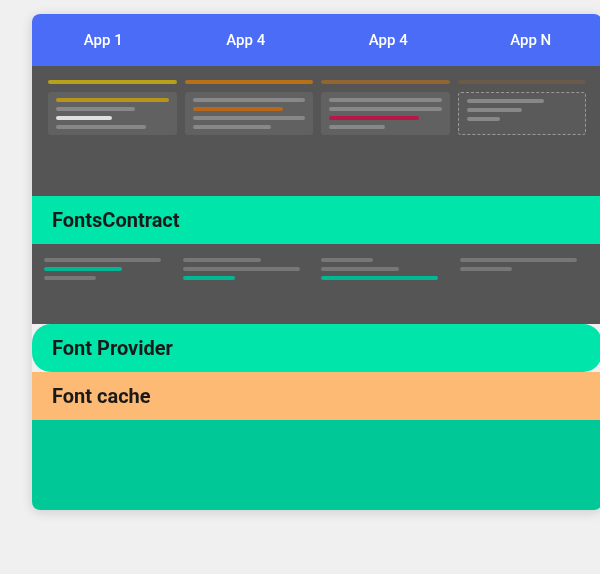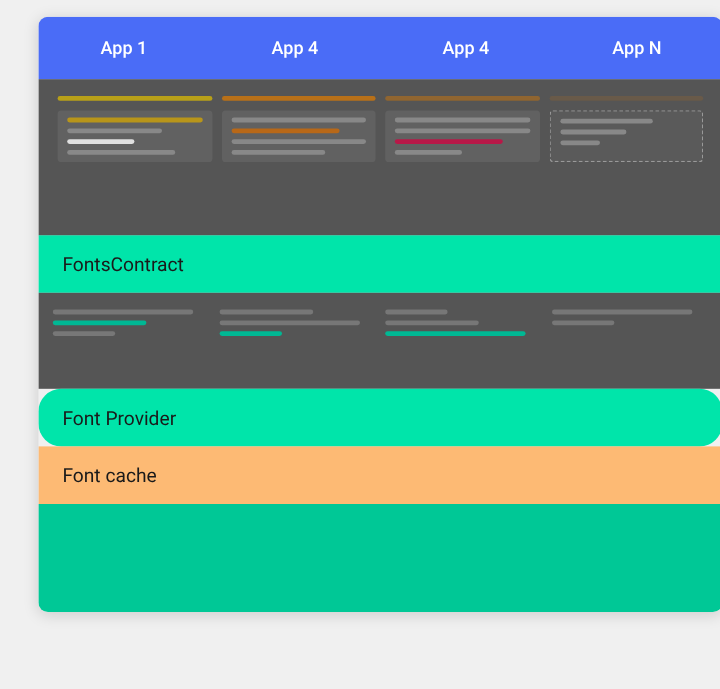--- a/index.html
+++ b/index.html
@@ -47,22 +47,22 @@
 
     .section-label-row {
       display: flex;
       align-items: center;
       padding: 12px 20px;
       min-height: 48px;
     }
 
     .section-label {
       color: #1a1a1a;
-      font-size: 16px;
-      font-weight: 400;
+      font-size: 20px;
+      font-weight: 700;
     }
 
     
     .dark-separator {
       background: #555555;
       min-height: 80px;
       display: flex;
       padding: 8px 12px;
       gap: 8px;
     }

